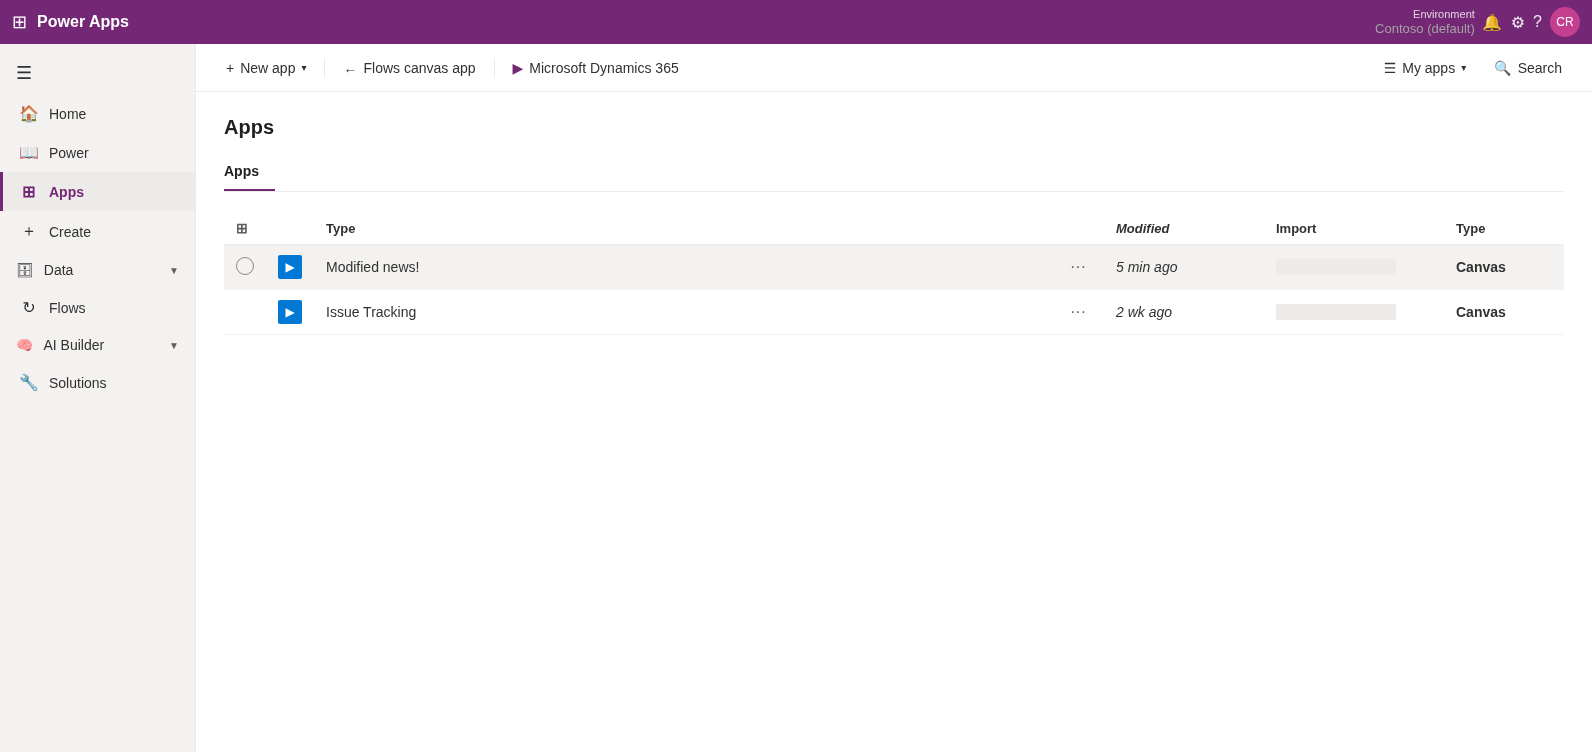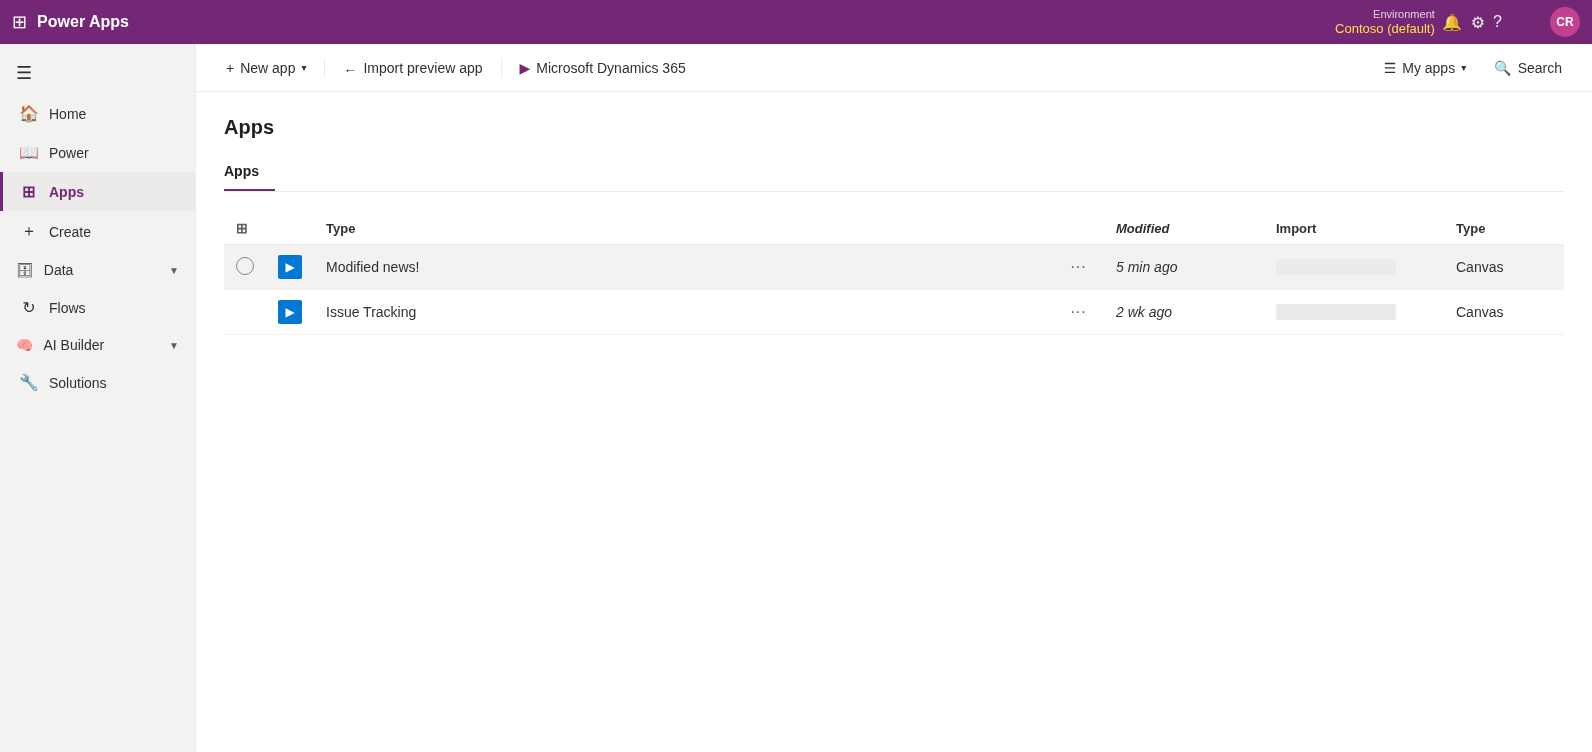--- a/index.html
+++ b/index.html
@@ -13,28 +13,27 @@
       display: flex;
       align-items: center;
       padding: 0 12px;
       flex-shrink: 0;
     }
     .topbar-left { display: flex; align-items: center; gap: 10px; flex: 1; }
     .topbar-waffle { font-size: 18px; cursor: pointer; color: white; }
     .topbar-logo { font-size: 16px; font-weight: 600; color: white; }
     .topbar-right { display: flex; align-items: center; gap: 8px; }
     .env-label { font-size: 11px; color: rgba(255,255,255,0.8); line-height: 1.2; }
-    .env-name { font-size: 13px; color: #fde047; font-weight: 500; }
+    .env-name { font-size: 13px; color: #a3a3a3; font-weight: 500; }
     .topbar-icon { color: white; font-size: 16px; cursor: pointer; opacity: 0.9; }
     .topbar-avatar {
       width: 30px; height: 30px; border-radius: 50%;
       background: #c43f8f; color: white; font-size: 12px;
-      display: flex; align-items: center; justify-content: center; font-weight: 700;
+      display: flex; align-items: center; justify-content: center; font-weight: 400;
       cursor: pointer;
-      margin-left: 40px;
     }
 
     
     .layout { display: flex; flex: 1; overflow: hidden; }
 
     
     .sidebar {
       width: 196px;
       background: #f3f2f1;
       border-right: 1px solid #edebe9;
@@ -144,21 +143,21 @@
       border-bottom: 1px solid #f3f2f1;
     }
     .apps-table tr.highlighted td { background: #f3f2f1; }
 
     .col-checkbox { width: 36px; }
     .col-icon { width: 36px; }
     .col-name { min-width: 300px; }
     .col-more { width: 40px; }
     .col-modified { width: 160px; font-style: italic; }
     .col-owner { width: 180px; }
-    .col-type { width: 120px; }
+    .col-type { width: 120px; font-weight: bold; }
 
     .checkbox-circle {
       width: 18px; height: 18px; border-radius: 50%;
       border: 1px solid #8a8886; cursor: pointer;
       display: inline-block;
     }
     .app-icon {
       width: 24px; height: 24px; background: #0078d4;
       display: flex; align-items: center; justify-content: center;
       color: white; font-size: 12px; border-radius: 2px;
@@ -250,21 +249,21 @@
 
     <div class="toolbar">
       <button class="toolbar-btn">
         <span>+</span>
         <span>New app</span>
         <span style="font-size:10px;">▾</span>
       </button>
       <div class="toolbar-separator"></div>
       <button class="toolbar-btn">
         <span>←</span>
-        <span>Import preview app</span>
+        <span>Flows canvas app</span>
       </button>
       <div class="toolbar-separator"></div>
       <button class="toolbar-btn">
         <span style="color:#742774;">▶</span>
         <span>Microsoft Dynamics 365</span>
       </button>
 
       <div class="toolbar-right">
         <button class="my-apps-btn">
           <span>☰</span>

